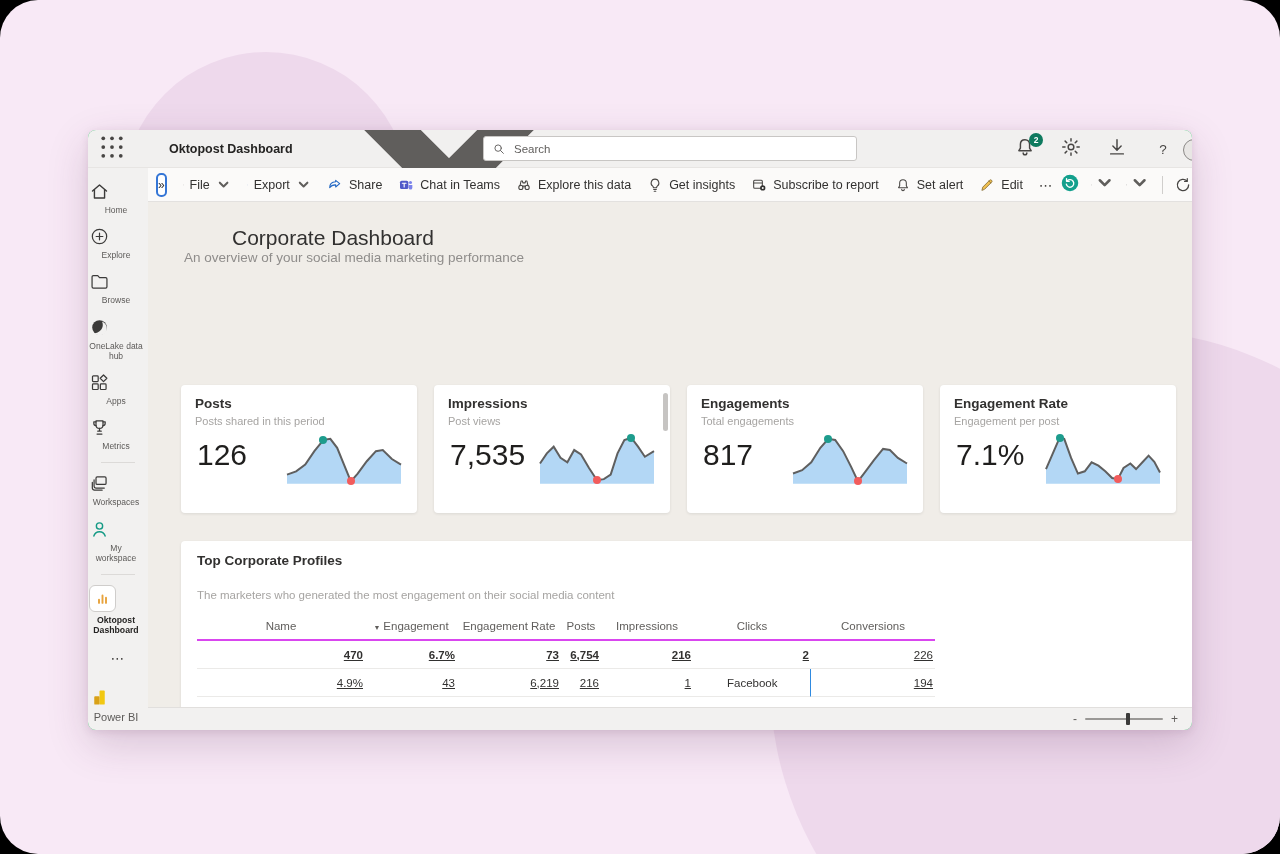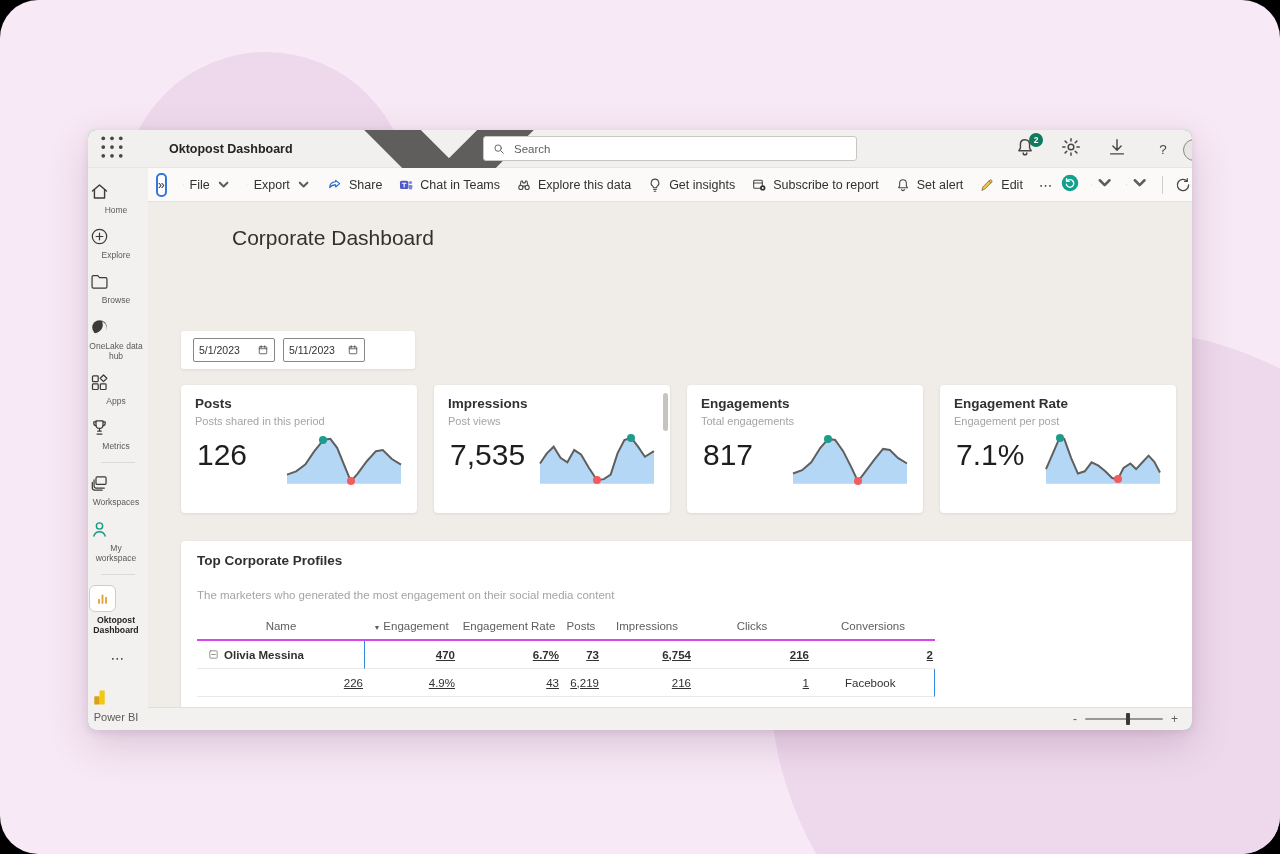--- a/index.html
+++ b/index.html
@@ -417,41 +417,22 @@
                 <rect x="12" y="4" width="6" height="16" rx="1" fill="#f2c811" stroke="none"></rect>
                 <rect x="6" y="10.5" width="6" height="9.5" rx="1" fill="#d9a117" stroke="none"></rect>
               </svg>
             </span>
             <div class="slabel">Power BI</div>
           </div>
         </div>
 
       <div class="canvas">
         <div class="rpt-title">Corporate Dashboard</div>
-
-        <div class="date-card">
-          <div class="date-input">
-            <span class="val">5/1/2023</span>
-            <span class="cal">
-                <svg viewBox="0 0 24 24" width="100%" height="100%" fill="none" stroke="currentColor" stroke-width="1.6" stroke-linecap="round" stroke-linejoin="round">
-                  <rect x="4.5" y="5.5" width="15" height="14" rx="1.5"></rect>
-                  <path d="M4.5 9.5h15M8.5 3.5v4M15.5 3.5v4"></path>
-                </svg>
-              </span>
-          </div>
-          <div class="date-input">
-            <span class="val">5/11/2023</span>
-            <span class="cal">
-                <svg viewBox="0 0 24 24" width="100%" height="100%" fill="none" stroke="currentColor" stroke-width="1.6" stroke-linecap="round" stroke-linejoin="round">
-                  <rect x="4.5" y="5.5" width="15" height="14" rx="1.5"></rect>
-                  <path d="M4.5 9.5h15M8.5 3.5v4M15.5 3.5v4"></path>
-                </svg>
-              </span>
-          </div>
-        </div>
+        <div class="rpt-sub">An overview of your social media marketing performance</div>
+
 
         <div id="kpi-row">
             <div class="kpi-card" style="left: 33px;">
     <div class="kpi-title">Posts</div>
     <div class="kpi-sub">Posts shared in this period</div>
     <div class="kpi-value">126</div>
     <div class="spark">
                 <svg viewBox="0 0 100 100" preserveAspectRatio="none" class="spark-svg">
                   <path d="M0 78 L8 72 L16 60 L24 36 L32 16 L38 14 L44 30 L50 60 L56 90 L62 76 L70 54 L78 36 L84 34 L92 50 L100 60 L100 94 L0 94 Z" class="spark-area"></path>
                   <path d="M0 78 L8 72 L16 60 L24 36 L32 16 L38 14 L44 30 L50 60 L56 90 L62 76 L70 54 L78 36 L84 34 L92 50 L100 60" class="spark-line" vector-effect="non-scaling-stroke"></path>
@@ -520,29 +501,20 @@
                 <span>Posts</span>
               </div>
               <div class="th">
                 <span>Impressions</span>
               </div>
               <div class="th">
                 <span>Clicks</span>
               </div>
               <div class="th">
                 <span>Conversions</span>
-              </div>
-              <div class="td name bold">
-                <span class="expander">
-                  <svg viewBox="0 0 11 11" width="100%" height="100%" fill="none" stroke="currentColor" stroke-width="1.6" stroke-linecap="round" stroke-linejoin="round">
-                    <rect x="1" y="1" width="9" height="9" rx="1" stroke-width="1.1"></rect>
-                    <path d="M3.2 5.5h4.6" stroke-width="1.1"></path>
-                  </svg>
-                </span>
-                <span>Olivia Messina</span>
               </div>
               <div class="td num bold">470</div>
               <div class="td num bold">6.7%</div>
               <div class="td num bold">73</div>
               <div class="td num bold">6,754</div>
               <div class="td num bold">216</div>
               <div class="td num bold">2</div>
               <div class="td num">226</div>
               <div class="td num">4.9%</div>
               <div class="td num">43</div>

